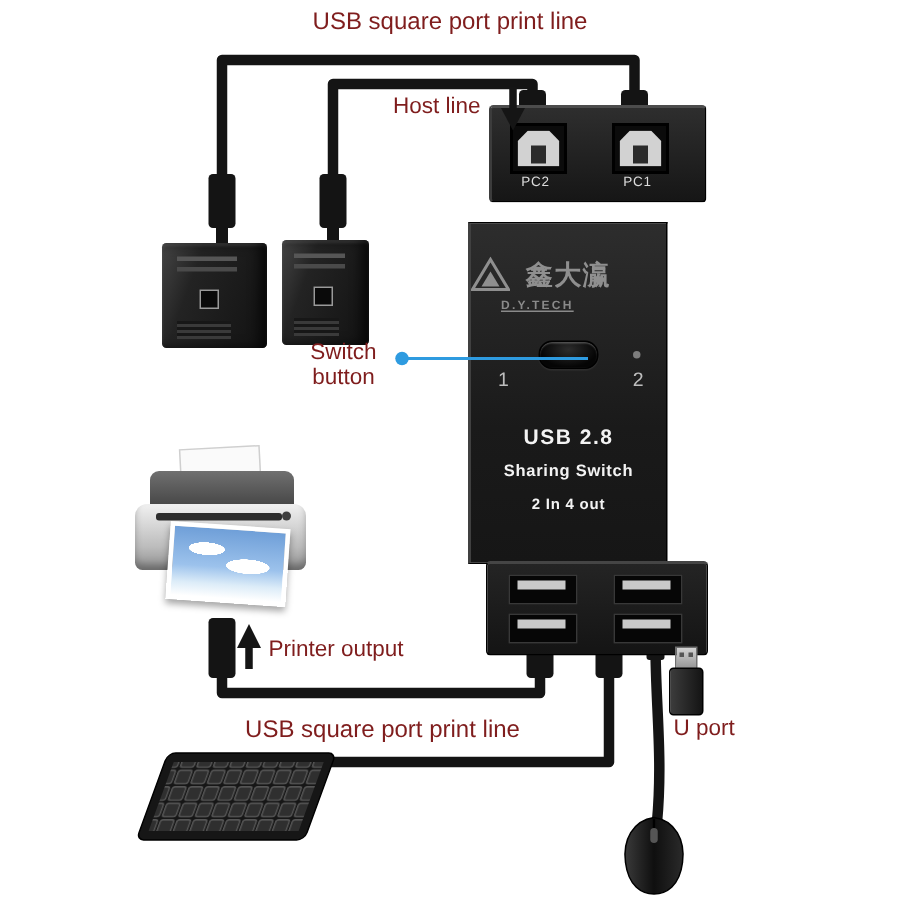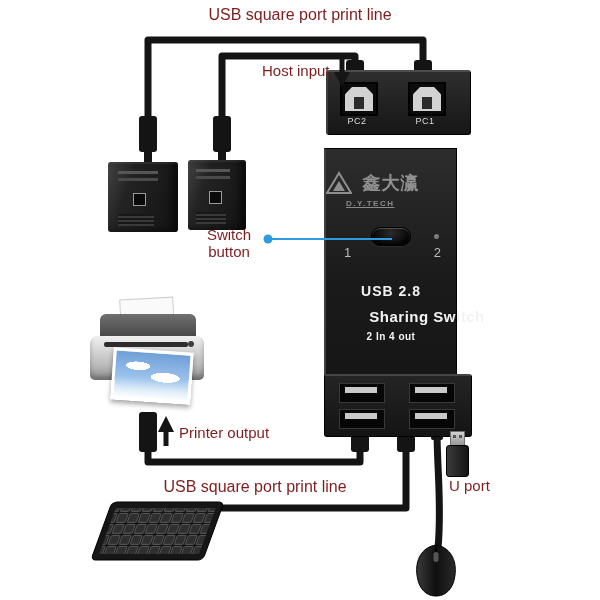--- a/index.html
+++ b/index.html
@@ -34,35 +34,35 @@
            background:linear-gradient(180deg,#2e2e2e,#161616);border:1px solid #000;
            border-top:2px solid #4c4c4c;border-left:2px solid #3c3c3c;border-radius:3px;}
   .usbb{position:absolute;top:10px;width:34px;height:30px;background:#0b0b0b;border:2px solid #000;}
   .usbb .inner{position:absolute;left:3px;top:3px;right:3px;bottom:3px;background:#d2d2d2;
                clip-path:polygon(0 30%,25% 0,75% 0,100% 30%,100% 100%,0 100%);}
   .usbb .slot{position:absolute;left:9px;top:10px;width:10px;height:12px;background:#2b2b2b;}
   .usbb.p1{left:12px;} .usbb.p2{left:80px;}
   .portlbl{position:absolute;top:44px;width:38px;text-align:center;color:#dcdcdc;font-size:9px;letter-spacing:.5px;}
   .portlbl.p1{left:10px;} .portlbl.p2{left:78px;}
 
-  .dev-body{position:absolute;left:324px;top:148px;width:130px;height:226px;z-index:2;
+  .dev-body{position:absolute;left:312px;top:148px;width:130px;height:226px;z-index:2;
             background:linear-gradient(180deg,#2d2d2d,#1a1a1a 60%,#161616);
             border:1px solid #000;border-left:2px solid #404040;}
   .brand-row{position:absolute;left:0;top:22px;width:100%;display:flex;justify-content:center;align-items:center;gap:5px;}
   .brand-cn{color:#8f8f8f;font-size:18px;font-weight:bold;letter-spacing:1px;}
   .brand-en{position:absolute;left:20px;top:50px;color:#8a8a8a;font-size:8px;letter-spacing:1.5px;font-weight:bold;text-decoration:underline;}
   .sw-pill{position:absolute;left:50%;top:78px;transform:translateX(-50%);width:38px;height:17px;border-radius:9px;
            background:radial-gradient(ellipse at 50% 30%, #2c2c2c 0%, #050505 70%);
            border:1px solid #000;box-shadow:inset 0 1px 1px rgba(255,255,255,.25), 0 1px 1px rgba(255,255,255,.08);}
   .led{position:absolute;right:17px;top:85px;width:5px;height:5px;border-radius:50%;background:#7d7d7d;}
   .swnum{position:absolute;top:96px;color:#bdbdbd;font-size:13px;}
   .swnum.n1{left:18px;} .swnum.n2{right:15px;}
   .spec{position:absolute;left:0;width:100%;text-align:center;color:#f3f3f3;font-weight:bold;}
   .spec1{top:134px;font-size:14px;letter-spacing:1px;}
-  .spec2{top:159px;font-size:15px;letter-spacing:.5px;padding-left:36px;}
+  .spec2{top:159px;font-size:11px;letter-spacing:.5px;}
   .spec3{top:182px;font-size:10px;letter-spacing:.5px;}
 
   .dev-bot{position:absolute;left:324px;top:374px;width:146px;height:60px;z-index:2;
            background:linear-gradient(180deg,#242424,#141414);border:1px solid #000;
            border-top:2px solid #454545;border-radius:3px;}
   .usba{position:absolute;width:44px;height:18px;background:#060606;border:1px solid #383838;}
   .usba .tongue{position:absolute;left:5px;top:3px;width:32px;height:6px;background:#c9c9c9;}
   .usba.r1c1{left:14px;top:7px;} .usba.r1c2{left:84px;top:7px;}
   .usba.r2c1{left:14px;top:33px;} .usba.r2c2{left:84px;top:33px;}
 
@@ -226,19 +226,19 @@
     </g>
     <g>
       <line x1="166" y1="446" x2="166" y2="430" stroke="#151515" stroke-width="5"></line>
       <polygon points="158,432 174,432 166,416" fill="#151515"></polygon>
     </g>
     <line x1="272" y1="239" x2="392" y2="239" stroke-width="2" stroke="#2e9be0"></line>
     <circle cx="268" cy="239" r="4.5" fill="#2e9be0"></circle>
   </svg>
 
   <div class="lbl lbl-top">USB square port print line</div>
-  <div class="lbl lbl-host">Host input</div>
+  <div class="lbl lbl-host">Host line</div>
   <div class="lbl lbl-switch">Switch button</div>
   <div class="lbl lbl-printer">Printer output</div>
   <div class="lbl lbl-bottom">USB square port print line</div>
   <div class="lbl lbl-udisk">U port</div>
 
 </div>
 
 </body></html>

